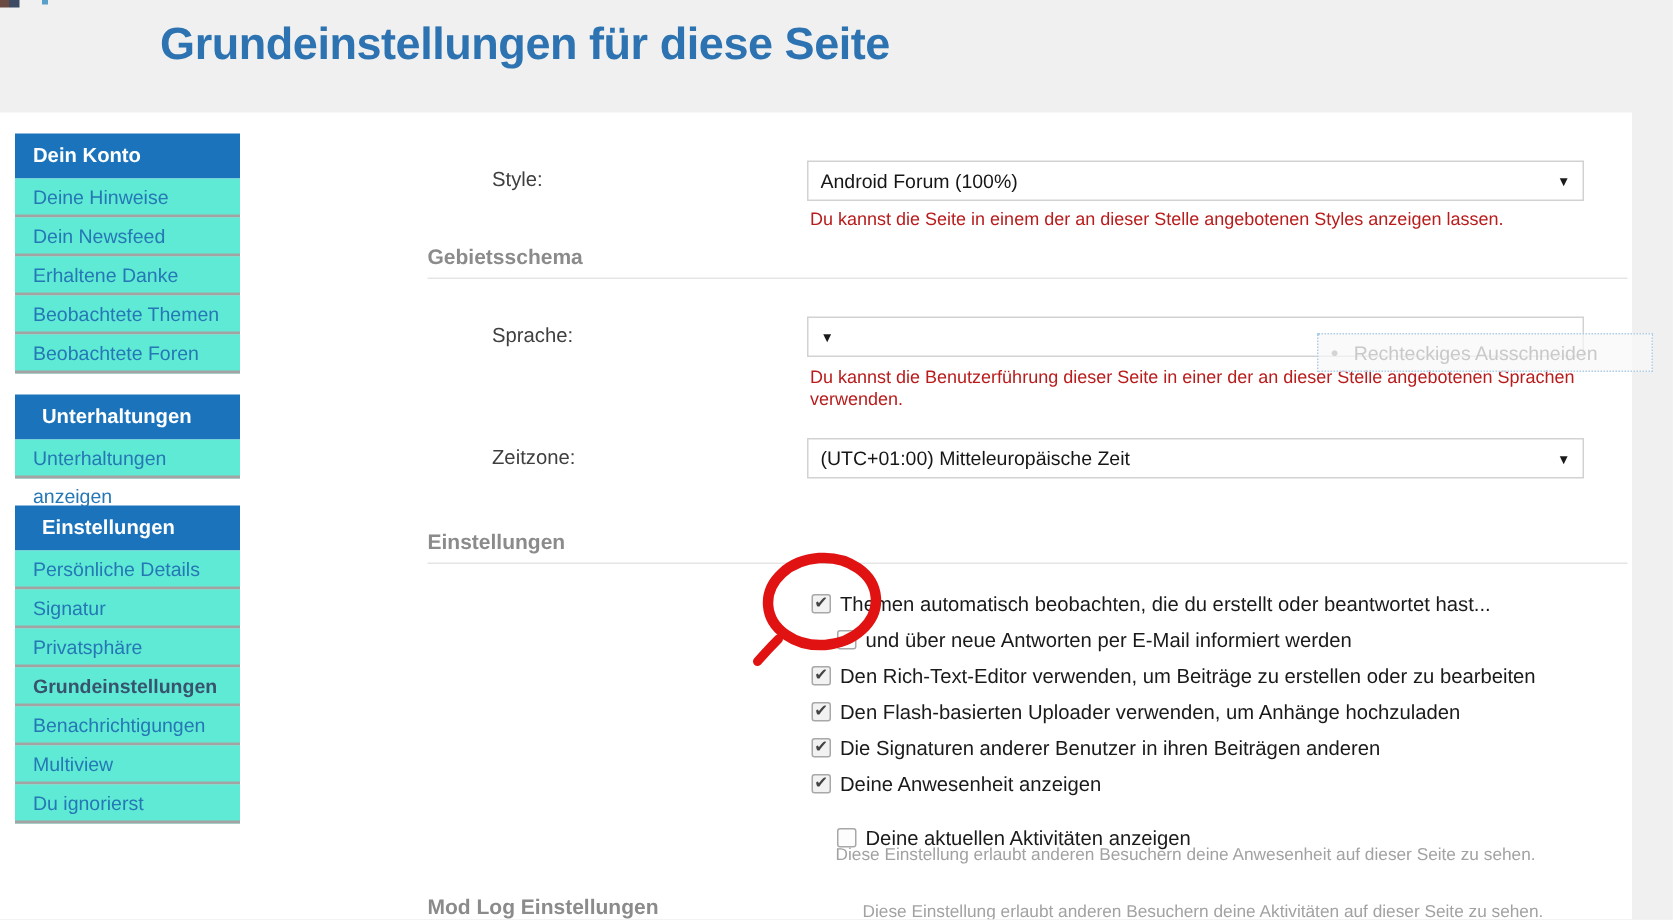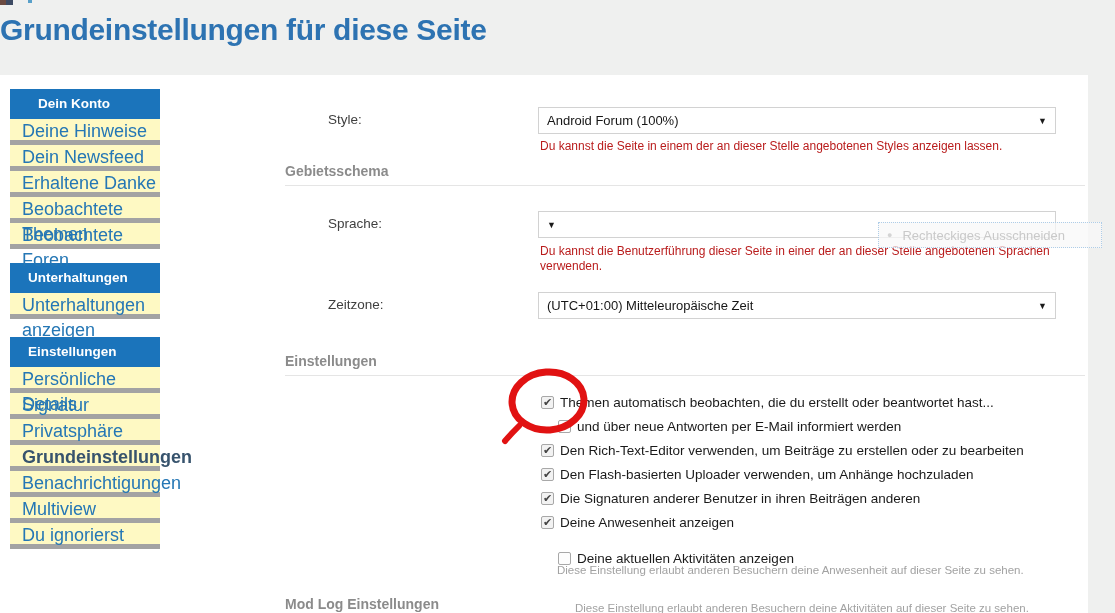--- a/index.html
+++ b/index.html
@@ -6,37 +6,37 @@
   html,body { background:#eff0ef; }
   #screen {
     position:relative; width:1115px; height:613px; overflow:hidden;
     background:#eff0ef; font-family:"Liberation Sans", sans-serif;
   }
   
   .frag { position:absolute; }
   
   .page-title {
     position:absolute; left:0px; top:13px; width:700px;
-    font-size:30px; color:#2d73b2; letter-spacing:-0.3px;
+    font-size:30px; color:#2d73b2; letter-spacing:-0.3px;text-align:center;
   }
   
   .content-bg { position:absolute; left:0; top:75px; width:1088px; height:538px; background:#ffffff; }
 
   
   .sidebar { position:absolute; left:10px; top:89px; width:150px; }
   .sb-header {
     height:30px; line-height:30px; background:#1b74bb; color:#ffffff;
-    font-size:13.5px; font-weight:bold; padding-left:28px;
+    font-size:13.5px; font-weight:bold; padding-left:12px;
   }
   .sb-header.indent { padding-left:18px; }
   .sb-gap1 { height:14px; }
   .sb-gap2 { height:18px; }
   .sb-item {
-    height:26px; line-height:25px; padding-left:12px; font-size:18px;
-    color:#2577b5; border-bottom:5px solid #a3a3a3; background:#fef9c3; cursor:pointer;
+    height:26px; line-height:25px; padding-left:12px; font-size:13px;
+    color:#2577b5; border-bottom:2px solid #a3a3a3; background:#5eead4; cursor:pointer;
   }
   .sb-item.active { color:#37536d; font-weight:bold; }
 
   
   .form-label {
     position:absolute; left:328px; width:200px; 
     font-size:13.5px; color:#3f3f3f;
   }
   .select {
     position:absolute; left:538px; width:518px; height:27px;

